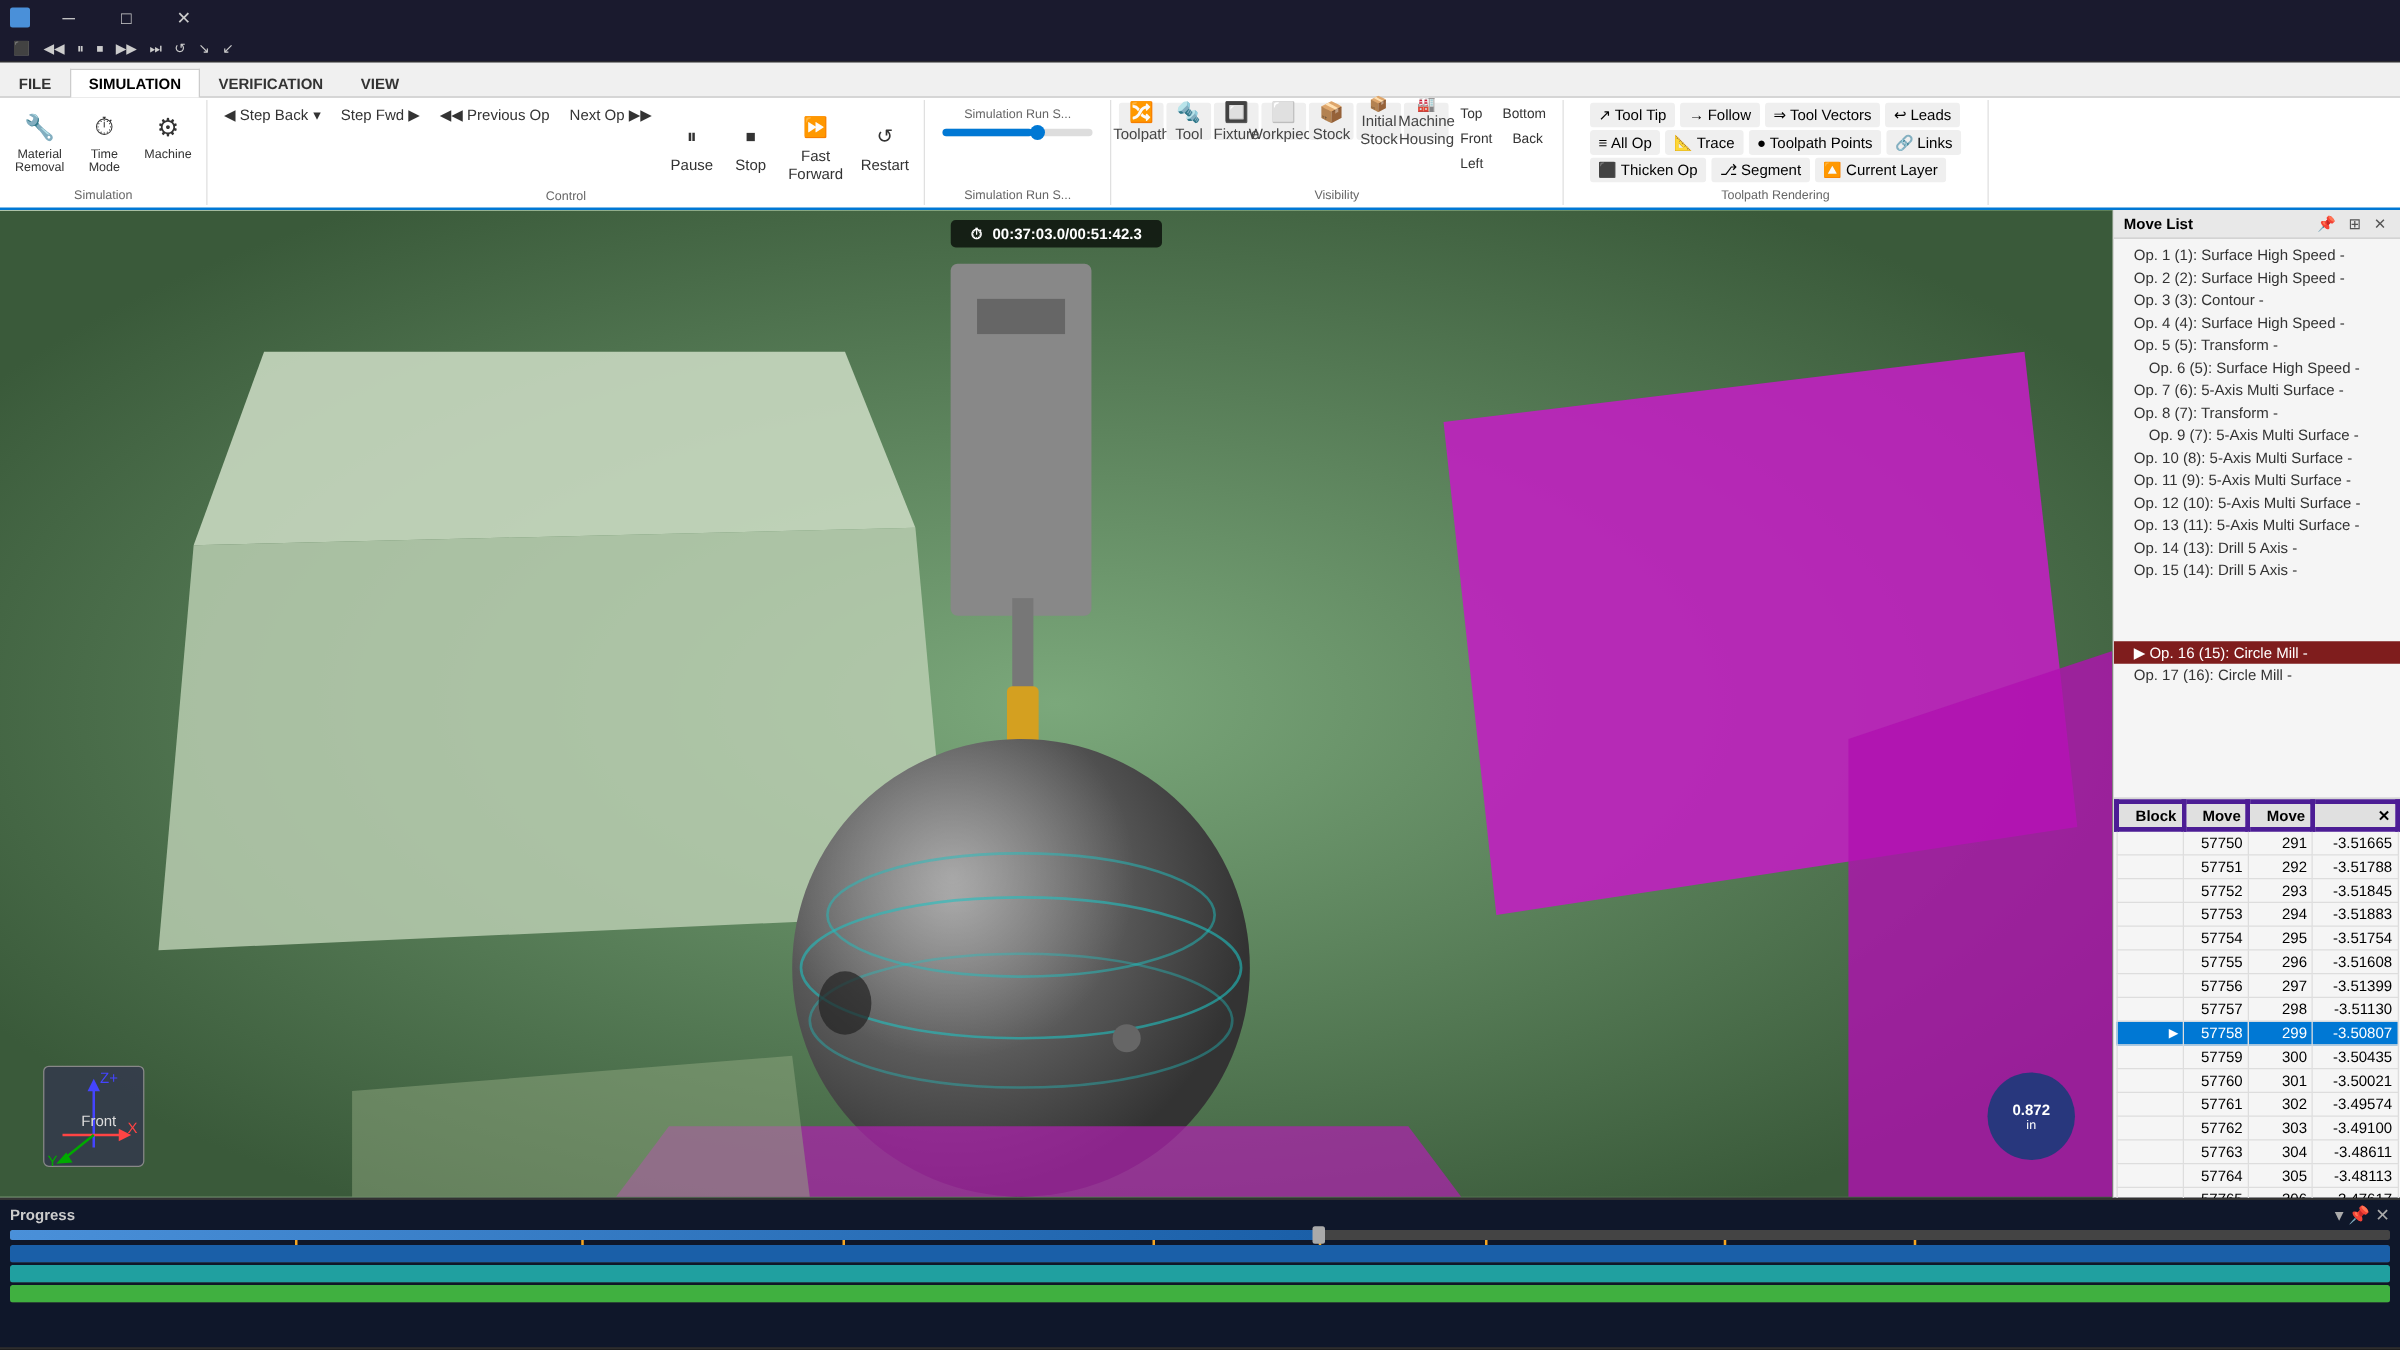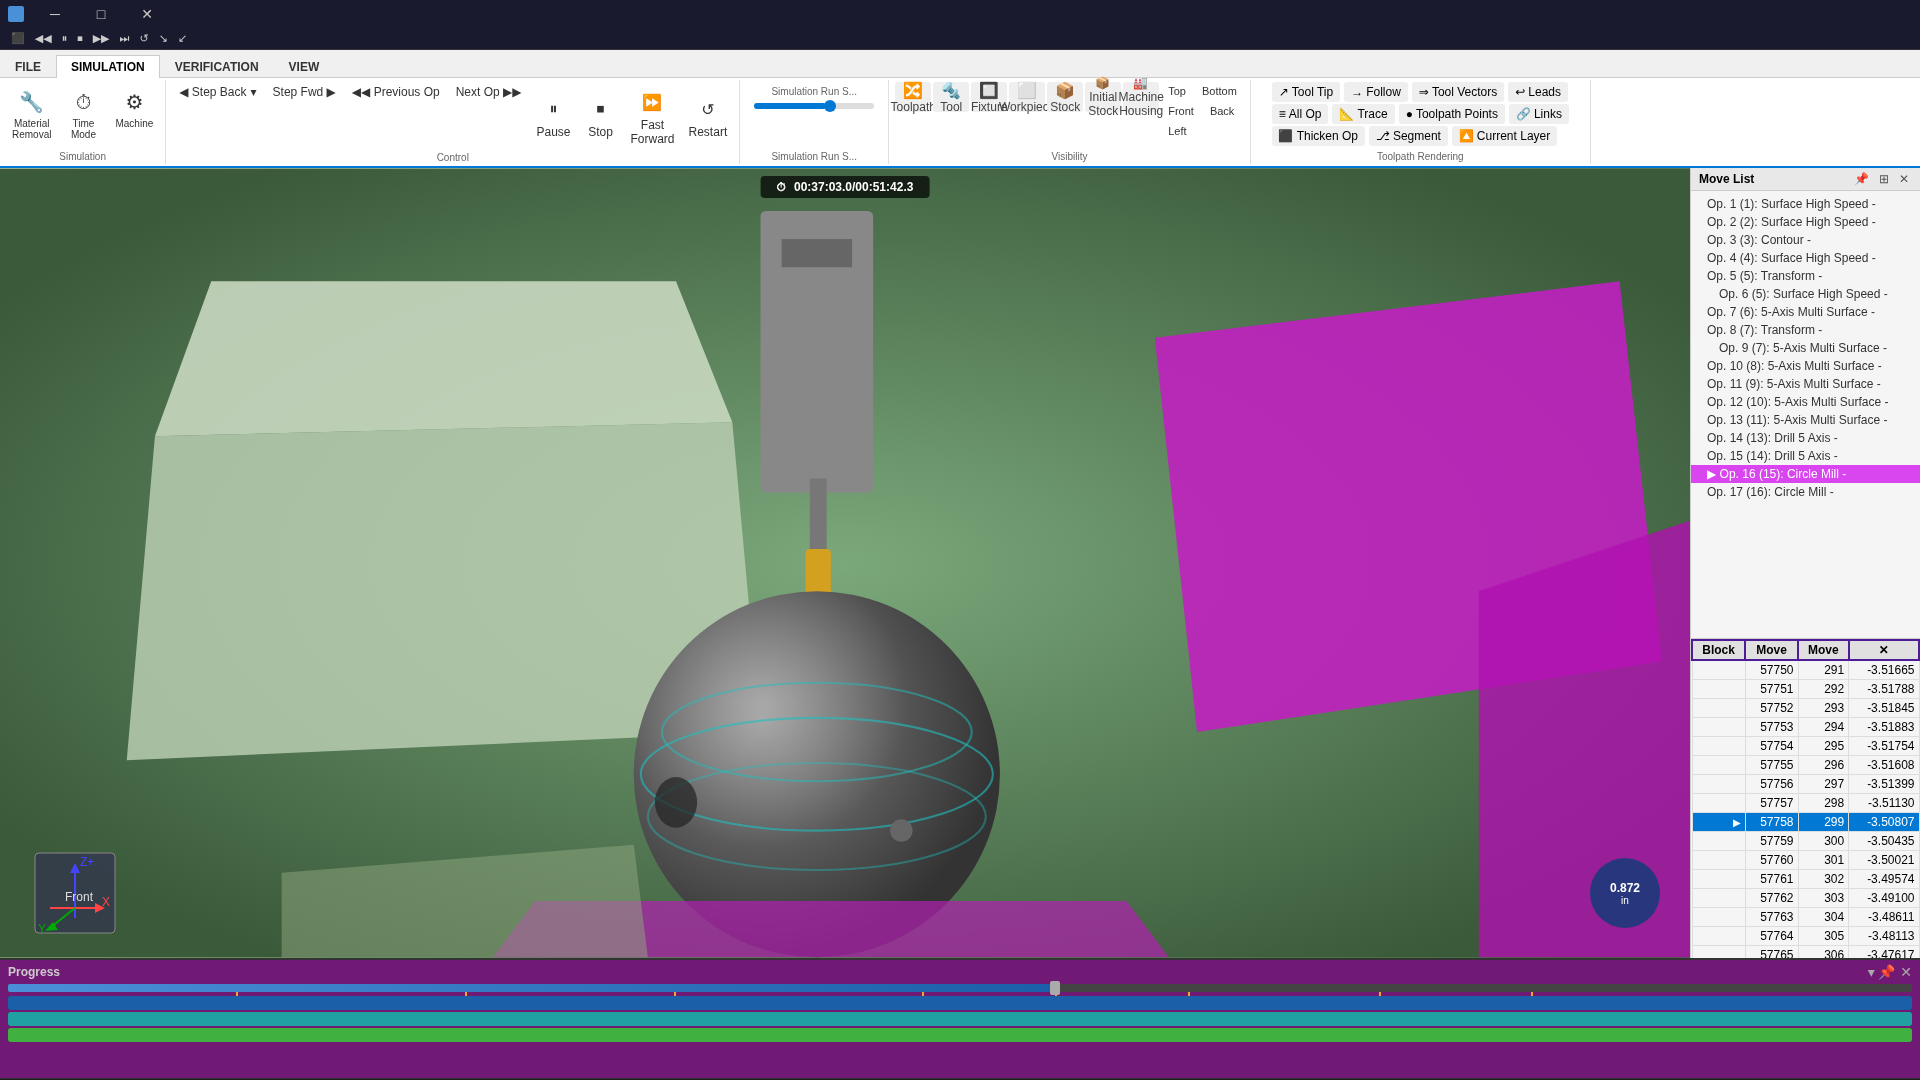--- a/index.html
+++ b/index.html
@@ -230,53 +230,53 @@
       font-size: 11px;
     }
     .tree-item {
       padding: 2px 8px 2px 16px;
       cursor: pointer;
       white-space: nowrap;
       overflow: hidden;
       text-overflow: ellipsis;
       color: #333;
     }
-    .tree-item.active { background: #d946ef; color: #fff; }
+    .tree-item.active { background: #7f1d1d; color: #fff; margin-top: 48px; }
     .tree-item.indent1 { padding-left: 28px; }
 
     
     .move-table-container {
       height: 320px;
       overflow-y: auto;
       border-top: 1px solid #ccc;
     }
     .move-table {
       width: 100%;
       border-collapse: collapse;
       font-size: 11px;
     }
     .move-table th {
       background: #e0e0e0;
-      border: 2px solid #4c1d95;
+      border: 4px solid #4c1d95;
       padding: 2px 4px;
-      text-align: center;
+      text-align: right;
       position: sticky;
       top: 0;
     }
     .move-table td {
       border: 1px solid #ddd;
       padding: 2px 4px;
       text-align: right;
     }
     .move-table tr.highlighted td { background: #0078d4; color: #fff; }
     .move-table .play-icon { color: #00a000; font-size: 10px; }
 
     
     #progress-area {
-      background: #701a75;
+      background: #0f172a;
       height: 120px;
       border-top: 2px solid #333;
       padding: 4px 8px;
       display: flex;
       flex-direction: column;
       gap: 4px;
     }
     .progress-header {
       display: flex;
       align-items: center;

